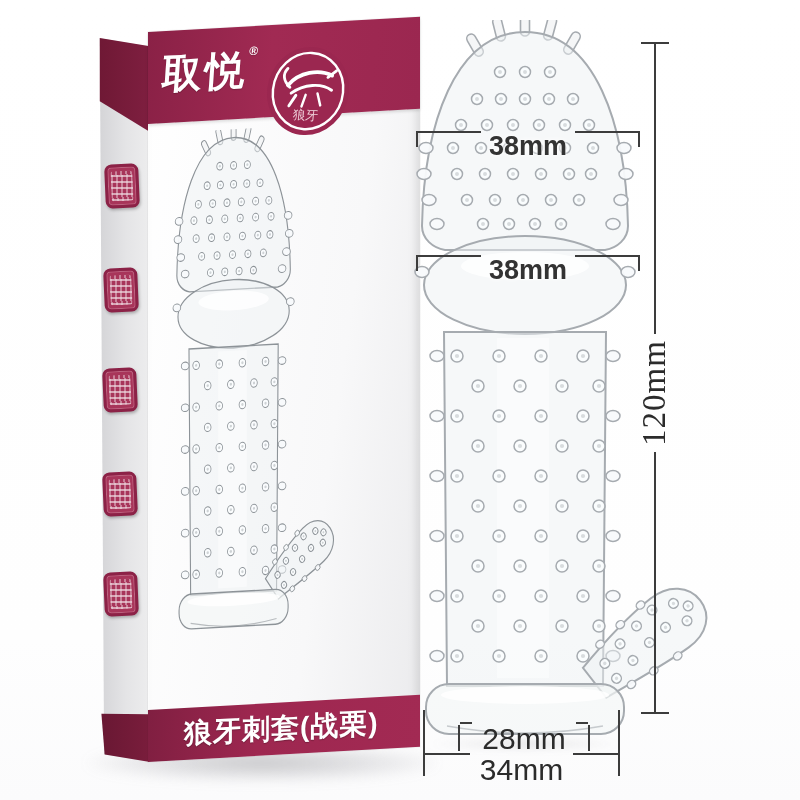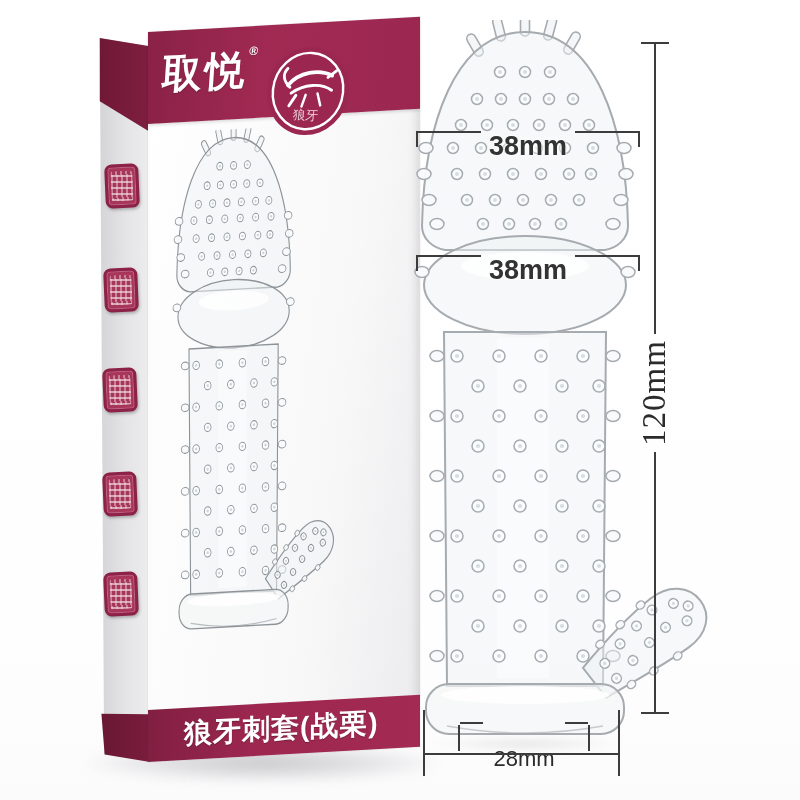--- a/index.html
+++ b/index.html
@@ -59,22 +59,22 @@
   .dim-row{display:flex;align-items:flex-start;}
   .seg{flex:1;height:2px;background:#3c3c3c;}
   .tick-v{width:2px;background:#3c3c3c;}
   .tick-h{position:absolute;height:2px;background:#3c3c3c;}
   .vline{position:absolute;width:2px;background:#3c3c3c;}
   .lbl-38{font-family:"Liberation Sans",sans-serif;font-size:27px;font-weight:600;color:#333;
     padding:0 8px;text-shadow:0 0 3px #fff,0 0 6px #fff;}
   .lbl-120{font-family:"Liberation Serif",serif;font-size:33px;color:#2b2b2b;letter-spacing:1px;}
   .dim-120-label{position:absolute;left:594px;top:370px;width:120px;height:46px;
     display:flex;align-items:center;justify-content:center;transform:rotate(-90deg);}
-  .lbl-2834{font-family:"Liberation Sans",sans-serif;font-size:22px;font-weight:500;color:#2b2b2b;
-    padding:0 10px;margin-top:24px;}
+  .lbl-2834{font-family:"Liberation Sans",sans-serif;font-size:30px;font-weight:500;color:#2b2b2b;
+    padding:0 10px;}
 </style>
 </head>
 <body>
 
 <div class="stage">
 
   <div class="floor-shadow"></div>
   <div class="product-shadow"></div>
 
   <div>
@@ -601,17 +601,18 @@
       <span class="lbl-2834">28mm</span>
       <div class="seg"></div>
     </div>
   </div>
 
   <div>
     <div class="vline" style="left:423px;top:710px;height:66px;"></div>
     <div class="vline" style="left:618px;top:710px;height:66px;"></div>
     <div class="dim dim-row" style="left:425px;top:753px;width:193px;height:32px;">
       <div class="seg"></div>
+      <span class="lbl-2834">34mm</span>
       <div class="seg"></div>
     </div>
   </div>
 
 </div>
 
 </body></html>

